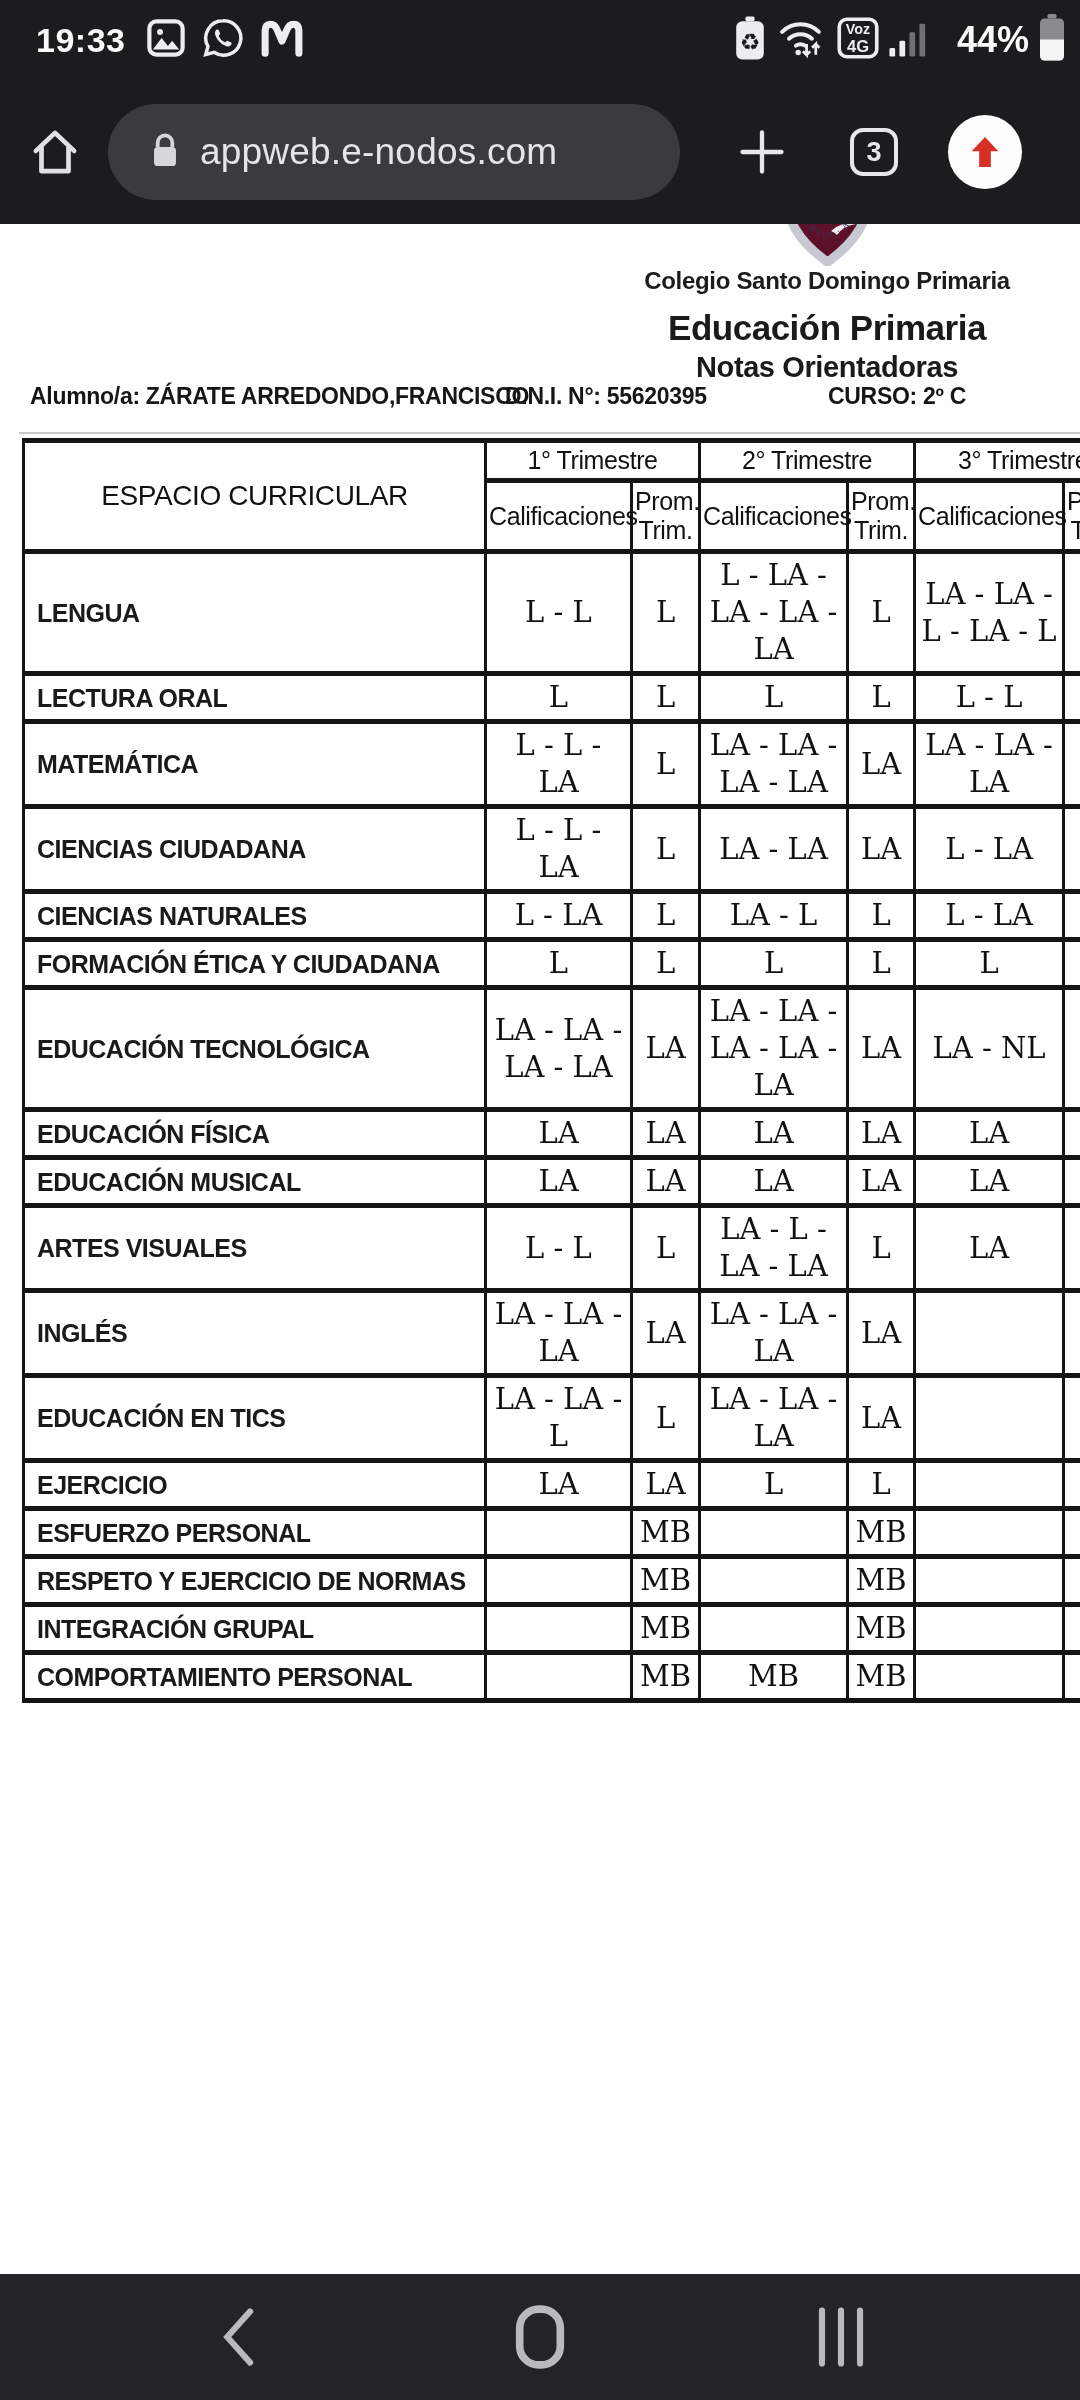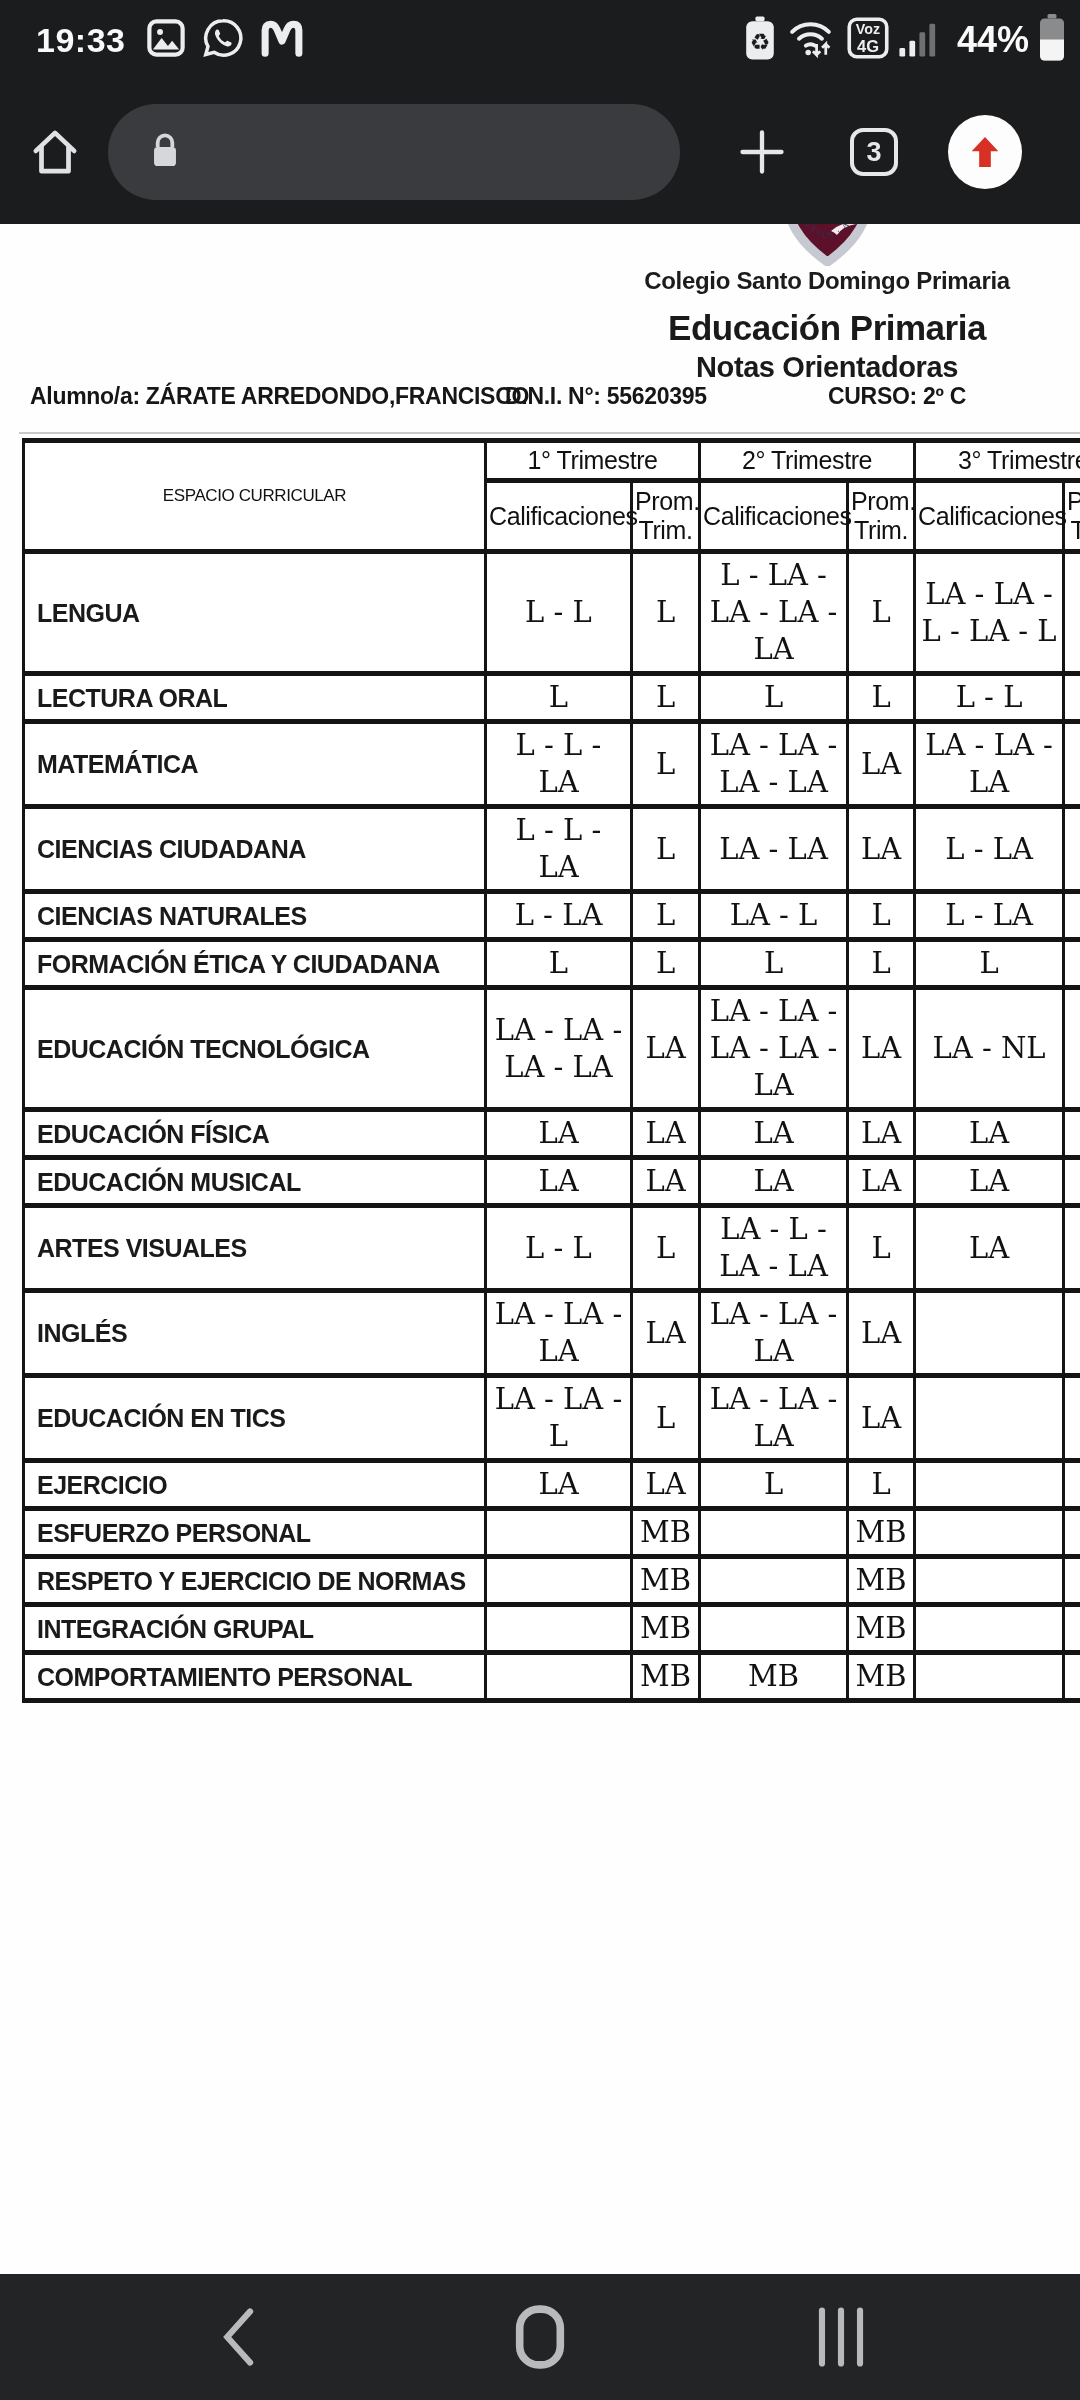--- a/index.html
+++ b/index.html
@@ -6,21 +6,21 @@
   html,body { width:1080px; height:2400px; background:#000; }
   body { font-family:"Liberation Sans", sans-serif; position:relative; overflow:hidden; }
   .screen { position:absolute; inset:0; width:1080px; height:2400px; overflow:hidden; background:#fefefe; }
 
   
   .status-bar { position:absolute; top:0; left:0; width:1080px; height:80px; background:#1b1c1e;
     display:flex; align-items:center; justify-content:space-between; padding:0 14px 0 36px; }
   .sb-left, .sb-right { display:flex; align-items:center; gap:14px; }
   .sb-right { gap:9px; }
   .sb-time { color:#fafafa; font-size:34px; font-weight:bold; letter-spacing:0.5px; margin-right:6px; }
-  .sb-pct { color:#fafafa; font-size:36px; font-weight:600; margin-left:10px; }
+  .sb-pct { color:#fafafa; font-size:36px; font-weight:600; margin-left:20px; }
   .sb-icon { display:block; }
 
   
   .toolbar { position:absolute; top:80px; left:0; width:1080px; height:144px; background:#1b1c1e;
     display:flex; align-items:center; padding:0 0 0 28px; }
   .home-btn { width:54px; height:54px; display:flex; align-items:center; justify-content:center; }
   .url-pill { margin-left:26px; width:572px; height:96px; border-radius:48px; background:#3a3b3e;
     display:flex; align-items:center; padding-left:42px; overflow:hidden; }
   .lock { margin-right:20px; flex:none; }
   .url-text { color:#e4e5e9; font-size:37px; white-space:nowrap; letter-spacing:0.2px; }
@@ -45,21 +45,21 @@
   .student-row .f-alumno { position:absolute; left:0; }
   .student-row .f-dni { position:absolute; left:475px; }
   .student-row .f-curso { position:absolute; left:798px; }
   .pre-table-rule { position:absolute; left:19px; top:208px; width:1061px; height:2px; background:#c9c9c9; }
 
   
   table.report { position:absolute; left:22px; top:214px; width:1108px; table-layout:fixed;
     border-collapse:collapse; background:#fff; }
   .report th, .report td { border:3px solid #141414; border-top-width:5px; border-bottom-width:5px; }
   .report th { font-size:25px; font-weight:normal; color:#111; text-align:center; letter-spacing:-0.4px; padding:4px 2px; }
-  .report th.corner { font-size:17px; }
+  .report th.corner { font-size:28px; }
   .report tr.trim-row th { height:40px; padding:2px; }
   .report tr.sub-row th { height:62px; }
   .report td { padding:3px 4px; }
   .report td.c-label { font-size:25px; color:#1a1a1a; text-align:left; padding-left:12px;
     letter-spacing:-0.5px; line-height:28px; height:46px;font-weight:bold; }
   .report td.c-cal, .report td.c-prom { font-family:"DejaVu Serif", serif; font-size:29px; color:#111;
     text-align:center; line-height:37px; }
 
   
   .navbar { position:absolute; top:2274px; left:0; width:1080px; height:126px; background:#232426; }
@@ -147,20 +147,21 @@
           <path d="M3.5 11.5 L12 3.5 L20.5 11.5 M6 9.5 V20.5 H18 V9.5" fill="none" stroke="#dfe1e5" stroke-width="2.1" stroke-linecap="round" stroke-linejoin="round"></path>
         </svg>
     </div>
     <div class="url-pill">
       <span class="lock">
         <svg width="30" height="38" viewBox="0 0 20 26">
             <path d="M5 11 V8 a5 5 0 0 1 10 0 v3" fill="none" stroke="#d5d7da" stroke-width="2.6"></path>
             <rect x="2.5" y="11" width="15" height="13" rx="2.5" fill="#d5d7da"></rect>
           </svg>
       </span>
+      <span class="url-text">appweb.e-nodos.com</span>
     </div>
     <div class="plus-btn">
       <svg width="52" height="52" viewBox="0 0 24 24">
           <path d="M12 3 V21 M3 12 H21" stroke="#e6e7e9" stroke-width="2" stroke-linecap="round"></path>
         </svg>
     </div>
     <div class="tabs-btn">
       <span class="tabs-count">3</span>
     </div>
     <div class="update-btn">

